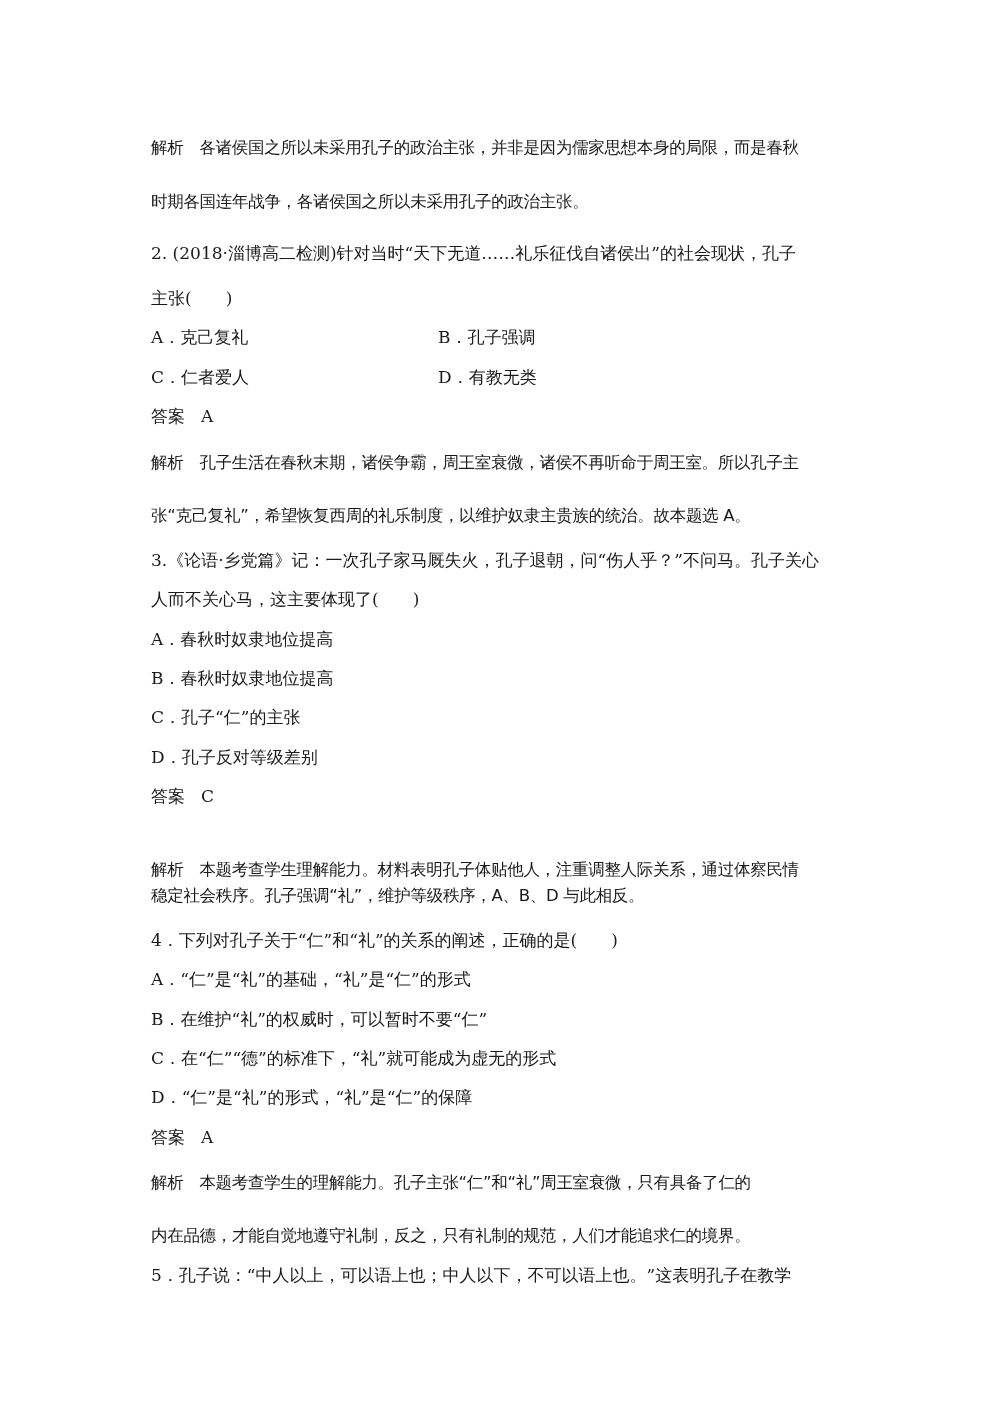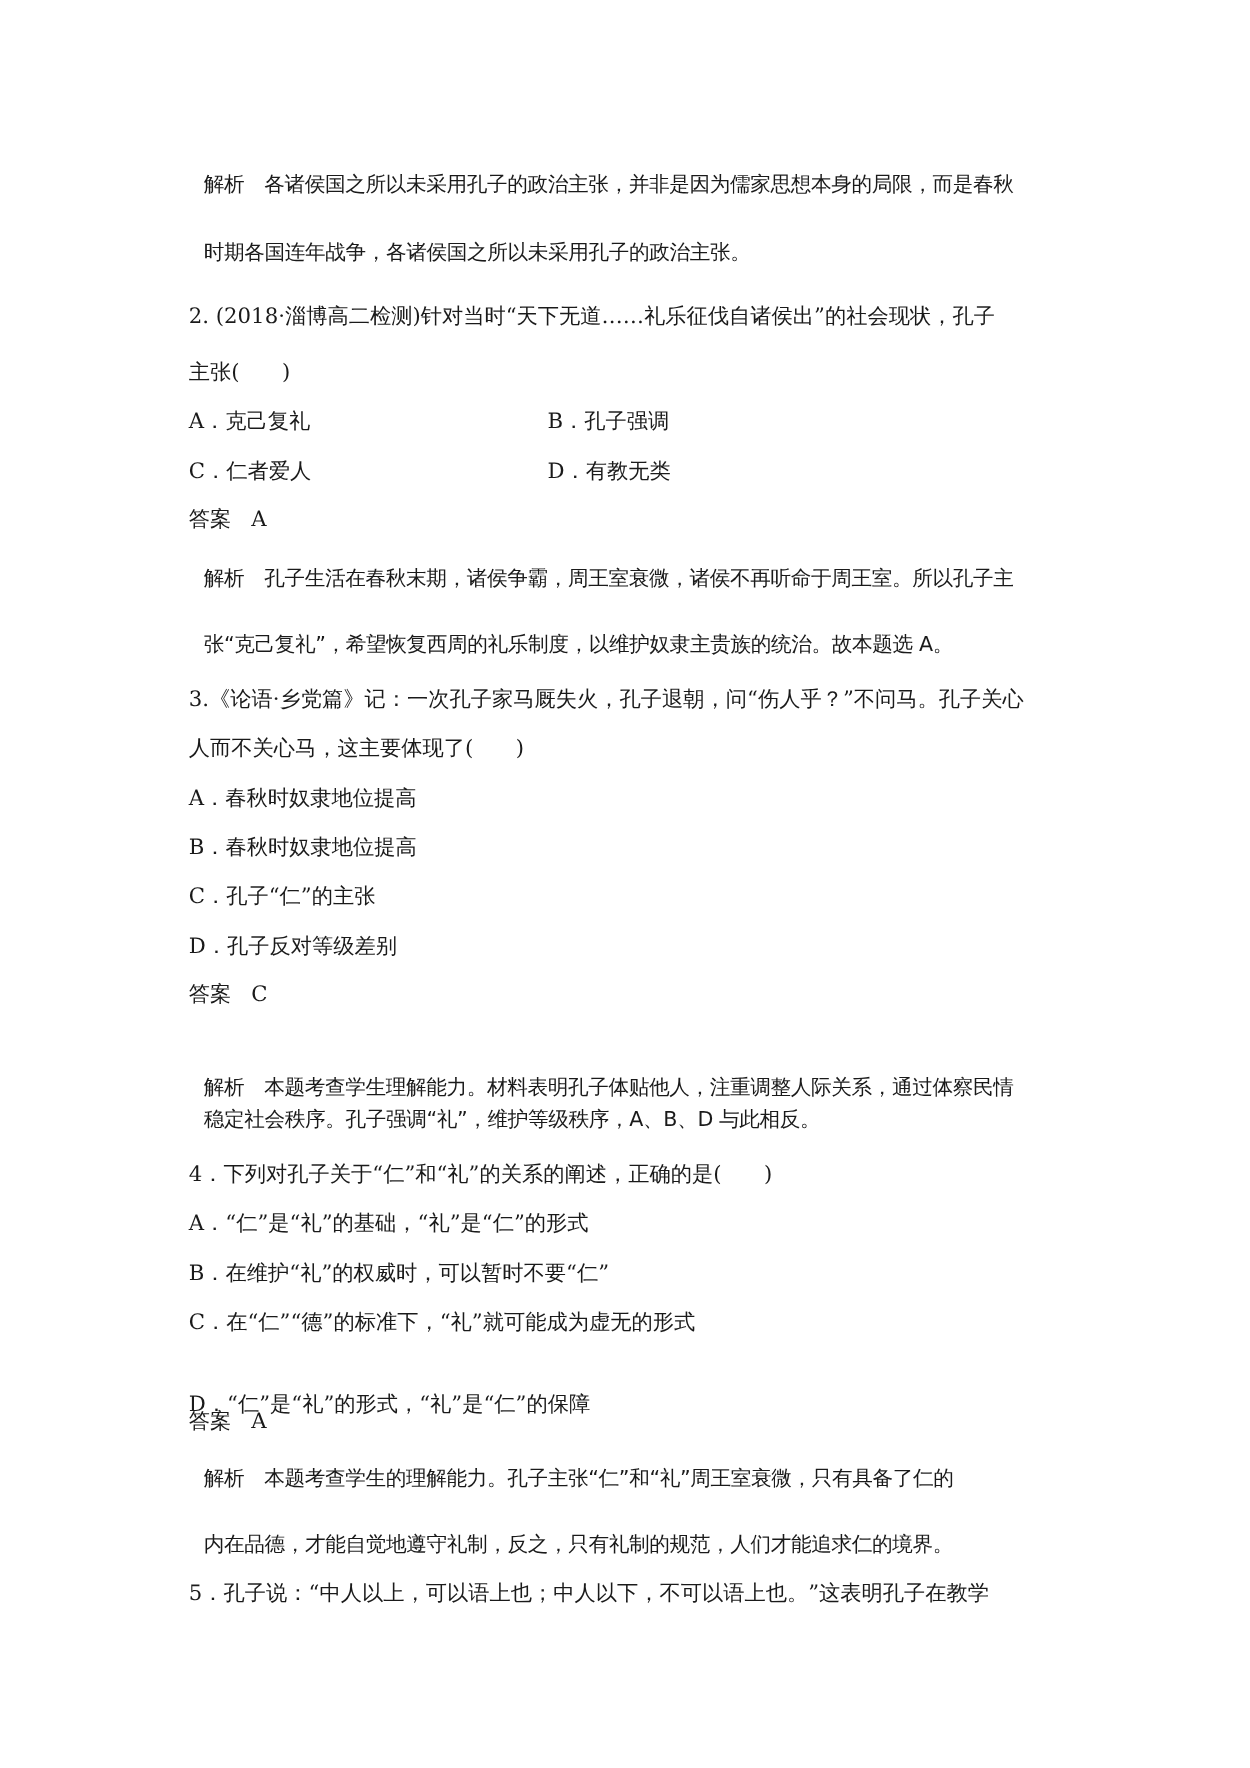--- a/index.html
+++ b/index.html
@@ -1,19 +1,19 @@
 <!DOCTYPE html>
 <html><head>
   <meta charset="utf-8">
   <style>
     html, body { margin: 0; padding: 0; background: #ffffff; }
     body { width: 1000px; height: 1414px; position: relative; overflow: hidden;
            font-family: "DejaVu Serif", "Liberation Serif", serif; color: #1a1a1a; }
     .line { position: absolute; left: 151px; white-space: nowrap; font-size: 17px; line-height: 20px; }
-    .bold { font-family: "DejaVu Sans", "Liberation Sans", sans-serif; font-size: 16.5px; letter-spacing: -0.3px; margin-left: 12px; }
+    .bold { font-family: "DejaVu Sans", "Liberation Sans", sans-serif; font-size: 16.5px; letter-spacing: -0.3px; }
     .label { margin-right: 16px; }
     .col2 { position: absolute; left: 438px; }
   </style>
 </head>
 <body>
 
 <div>
 
   <div class="line bold" style="top:138px">
     <span class="label">解析</span><span>各诸侯国之所以未采用孔子的政治主张，并非是因为儒家思想本身的局限，而是春秋</span>
@@ -47,21 +47,21 @@
   </div>
   <div class="line bold" style="top:860px">
     <span class="label">解析</span><span>本题考查学生理解能力。材料表明孔子体贴他人，注重调整人际关系，通过体察民情</span>
   </div>
   <div class="line bold" style="top:886px">稳定社会秩序。孔子强调“礼”，维护等级秩序，A、B、D 与此相反。</div>
 
   <div class="line" style="top:930px">4．下列对孔子关于“仁”和“礼”的关系的阐述，正确的是(　　)</div>
   <div class="line" style="top:969px">A．“仁”是“礼”的基础，“礼”是“仁”的形式</div>
   <div class="line" style="top:1009px">B．在维护“礼”的权威时，可以暂时不要“仁”</div>
   <div class="line" style="top:1048px">C．在“仁”“德”的标准下，“礼”就可能成为虚无的形式</div>
-  <div class="line" style="top:1114px">D．“仁”是“礼”的形式，“礼”是“仁”的保障</div>
+  <div class="line" style="top:1087px">D．“仁”是“礼”的形式，“礼”是“仁”的保障</div>
   <div class="line" style="top:1127px">
     <span class="label">答案</span><span>A</span>
   </div>
   <div class="line bold" style="top:1173px">
     <span class="label">解析</span><span>本题考查学生的理解能力。孔子主张“仁”和“礼”周王室衰微，只有具备了仁的</span>
   </div>
   <div class="line bold" style="top:1226px">内在品德，才能自觉地遵守礼制，反之，只有礼制的规范，人们才能追求仁的境界。</div>
 
   <div class="line" style="top:1265px">5．孔子说：“中人以上，可以语上也；中人以下，不可以语上也。”这表明孔子在教学</div>
 

